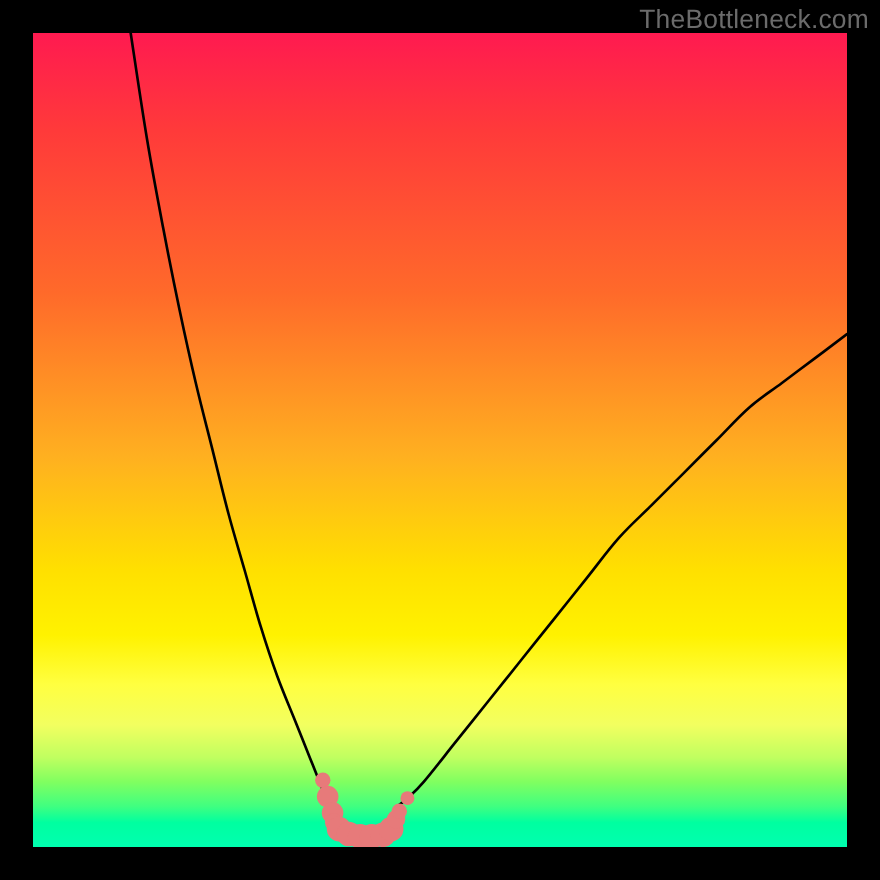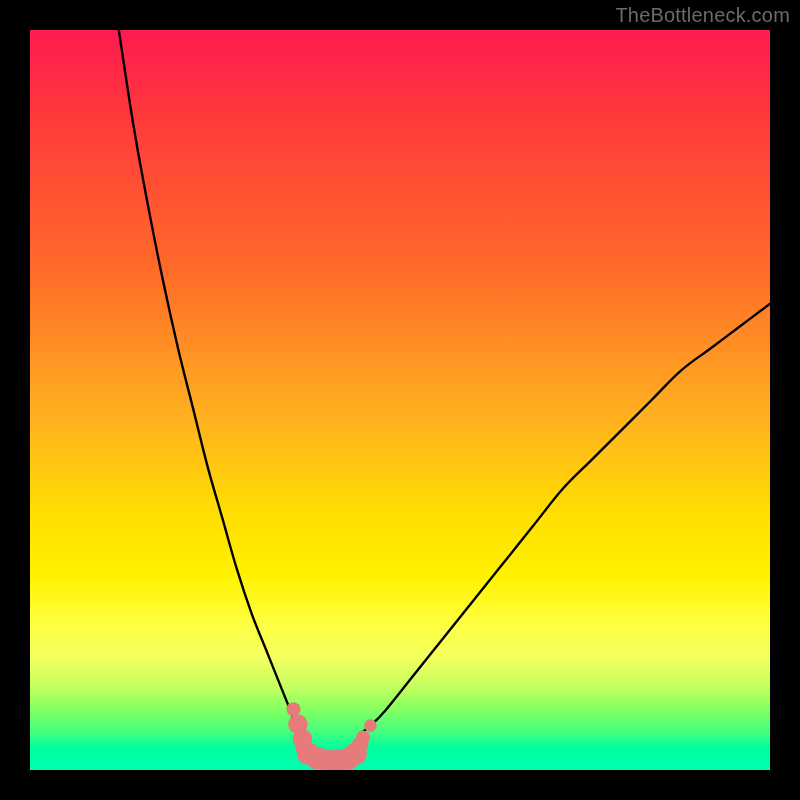--- a/index.html
+++ b/index.html
@@ -44,21 +44,21 @@
     position: absolute;
     inset: 0;
     width: 100%;
     height: 100%;
   }
   .watermark {
     position: absolute;
     top: 4px;
     right: 10px;
     color: #6b6b6b;
-    font-size: 20px;
+    font-size: 24px;
     letter-spacing: 0.2px;
     user-select: none;
   }
 </style>
 </head>
 <body>
 
 <div class="frame">
   <div class="plot-area">
     <svg class="plot-svg" viewBox="0 0 740 740" preserveAspectRatio="none">

